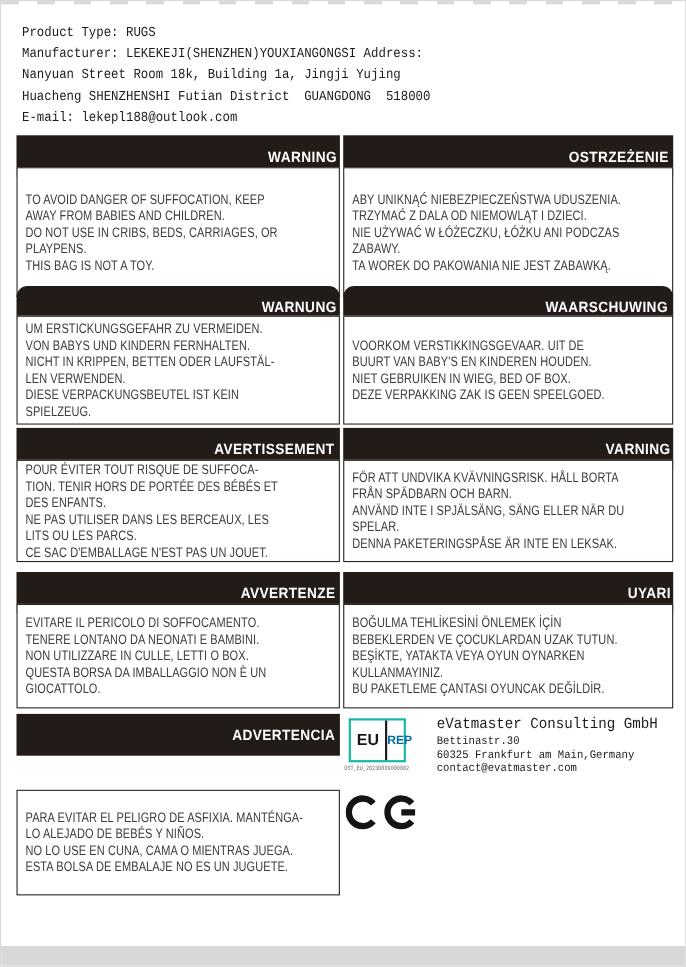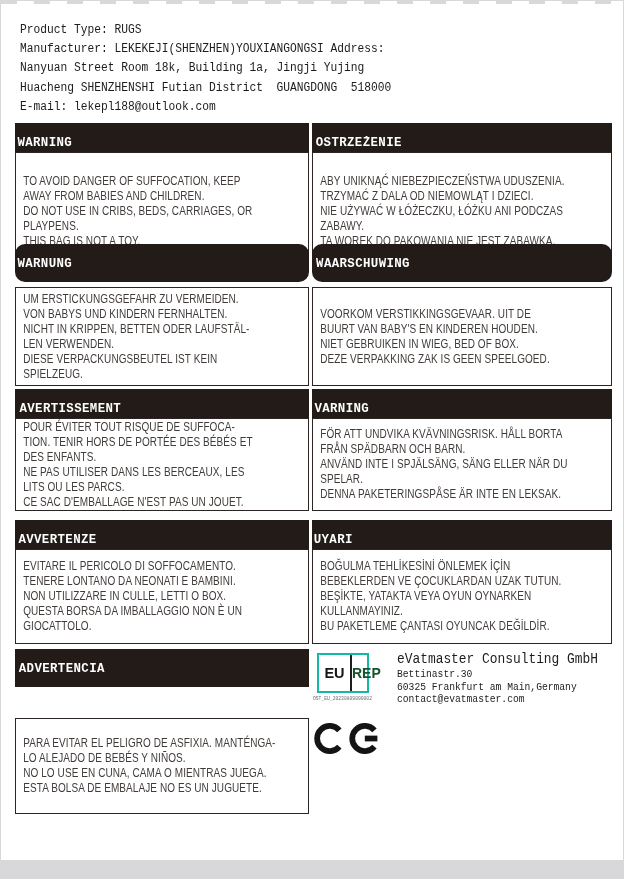--- a/index.html
+++ b/index.html
@@ -16,55 +16,55 @@
   .bottom-strip {
     position:absolute; left:0; right:0; bottom:0; height:18px; background:#d8d8da;
   }
   .top-info {
     position:absolute; left:19px; top:20px;
     font-family:"Liberation Mono", monospace; font-size:12.5px; line-height:19.2px;
     color:#1c1c1c; white-space:pre; transform:scaleX(.9); transform-origin:0 0;
   }
   .bar {
     position:absolute; height:38px; background:#221b17;
-    display:flex; align-items:center; justify-content:flex-start;font-family:Liberation Mono, monospace;
+    display:flex; align-items:center; justify-content:flex-end;
   }
   .bar span {
     color:#ffffff; font-weight:bold; font-size:13.5px; letter-spacing:.4px;
     transform:scaleX(.92); transform-origin:50% 50%; white-space:pre;
   }
   .cell {
     position:absolute; background:#ffffff; border:1.5px solid #2a2522;
     box-sizing:border-box; display:flex; flex-direction:column; justify-content:center;
     overflow:hidden;
   }
   .cell .txt {
     font-size:12.5px; line-height:15px; color:#403b38; white-space:pre;
     transform:scaleX(.8); transform-origin:0 50%; width:125%; padding:0 9px;
     box-sizing:border-box; letter-spacing:.1px;
   }
   .cl { left:14px;  width:294px; }
   .cr { left:311px; width:300px; }
   .bar-r1 { top:122px; } .cell-r1 { top:151px; height:118px; }
-  .bar-r2 { top:243px;border-radius:10px; } .cell-r2 { top:286px; height:99px;  }
+  .bar-r2 { top:259px;border-radius:10px; } .cell-r2 { top:286px; height:99px;  }
   .bar-r3 { top:388px; } .cell-r3 { top:417px; height:93px;  }
   .bar-r4 { top:519px; } .cell-r4 { top:548px; height:95px;  }
   .bar-r5 { top:648px; } .cell-r5 { top:677px; height:96px;margin-top:40px;  }
 
   .eu-rep-box {
     position:absolute; left:316px; top:652px; width:52px; height:40px;
     border:2px solid #14b8a6; box-sizing:border-box; display:flex; background:#fff;
   }
   .eu-cell {
     flex:0 0 31px; border-right:2px solid #1d1d1d; display:flex;
     align-items:center; justify-content:center; font-weight:bold; font-size:14.5px; color:#161616;
   }
   .rep-cell {
     flex:1; display:flex; align-items:center; justify-content:center;
-    font-weight:bold; font-size:14px; color:#14532d;
+    font-weight:bold; font-size:11px; color:#0369a1;
   }
   .eu-code {
     position:absolute; left:312px; top:694px;
     font-family:"Liberation Mono", monospace; font-size:6px; color:#6b6b6b;
     transform:scaleX(.78); transform-origin:0 0; white-space:pre;
   }
   .company-block {
     position:absolute; left:396px; top:650px;
     font-family:"Liberation Mono", monospace; color:#1c1c1c;
   }

